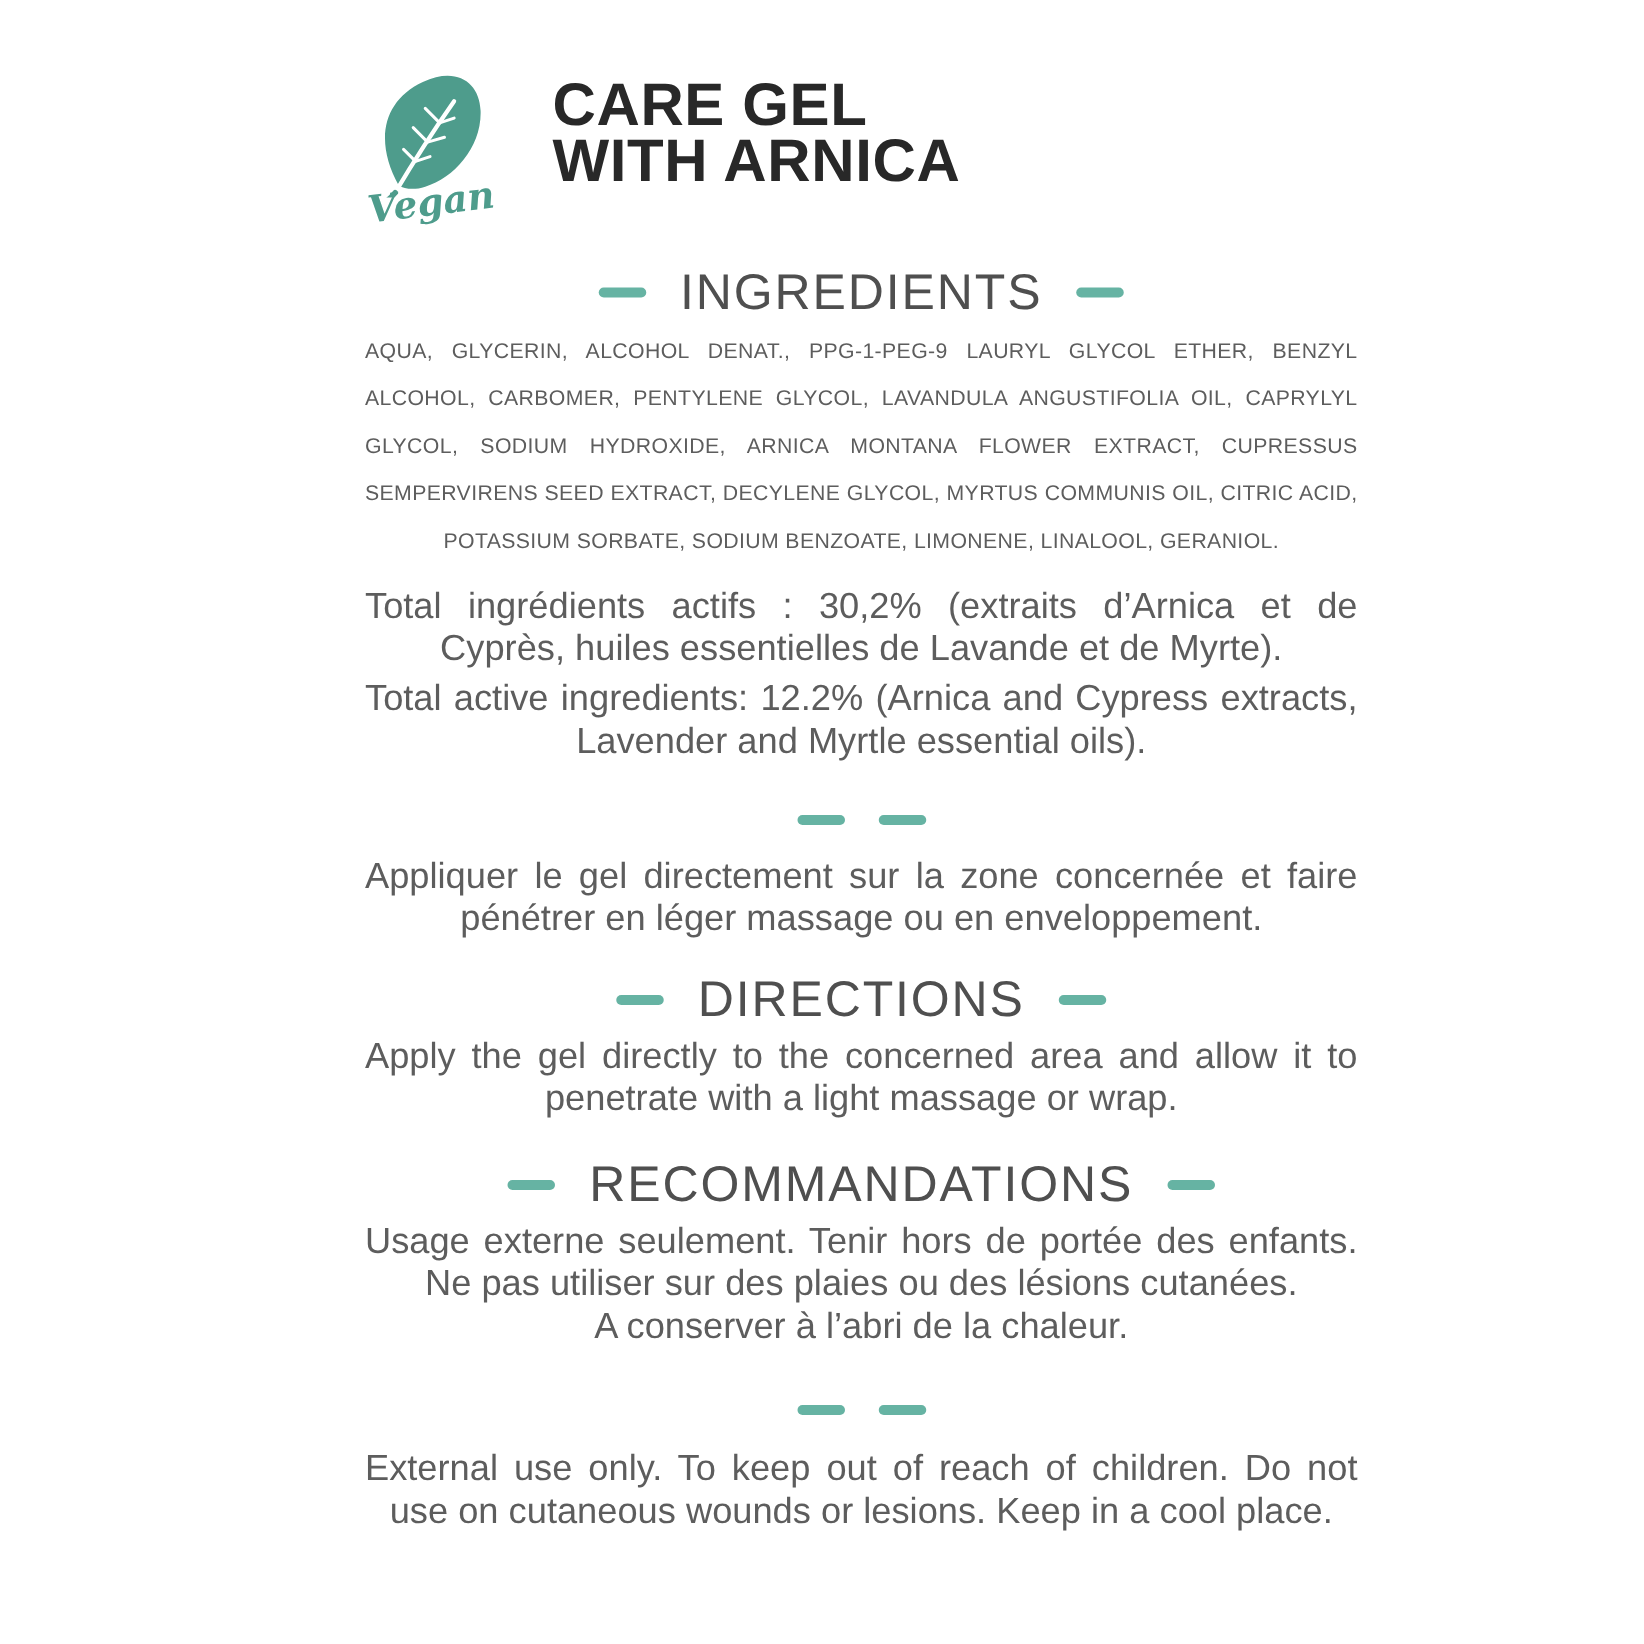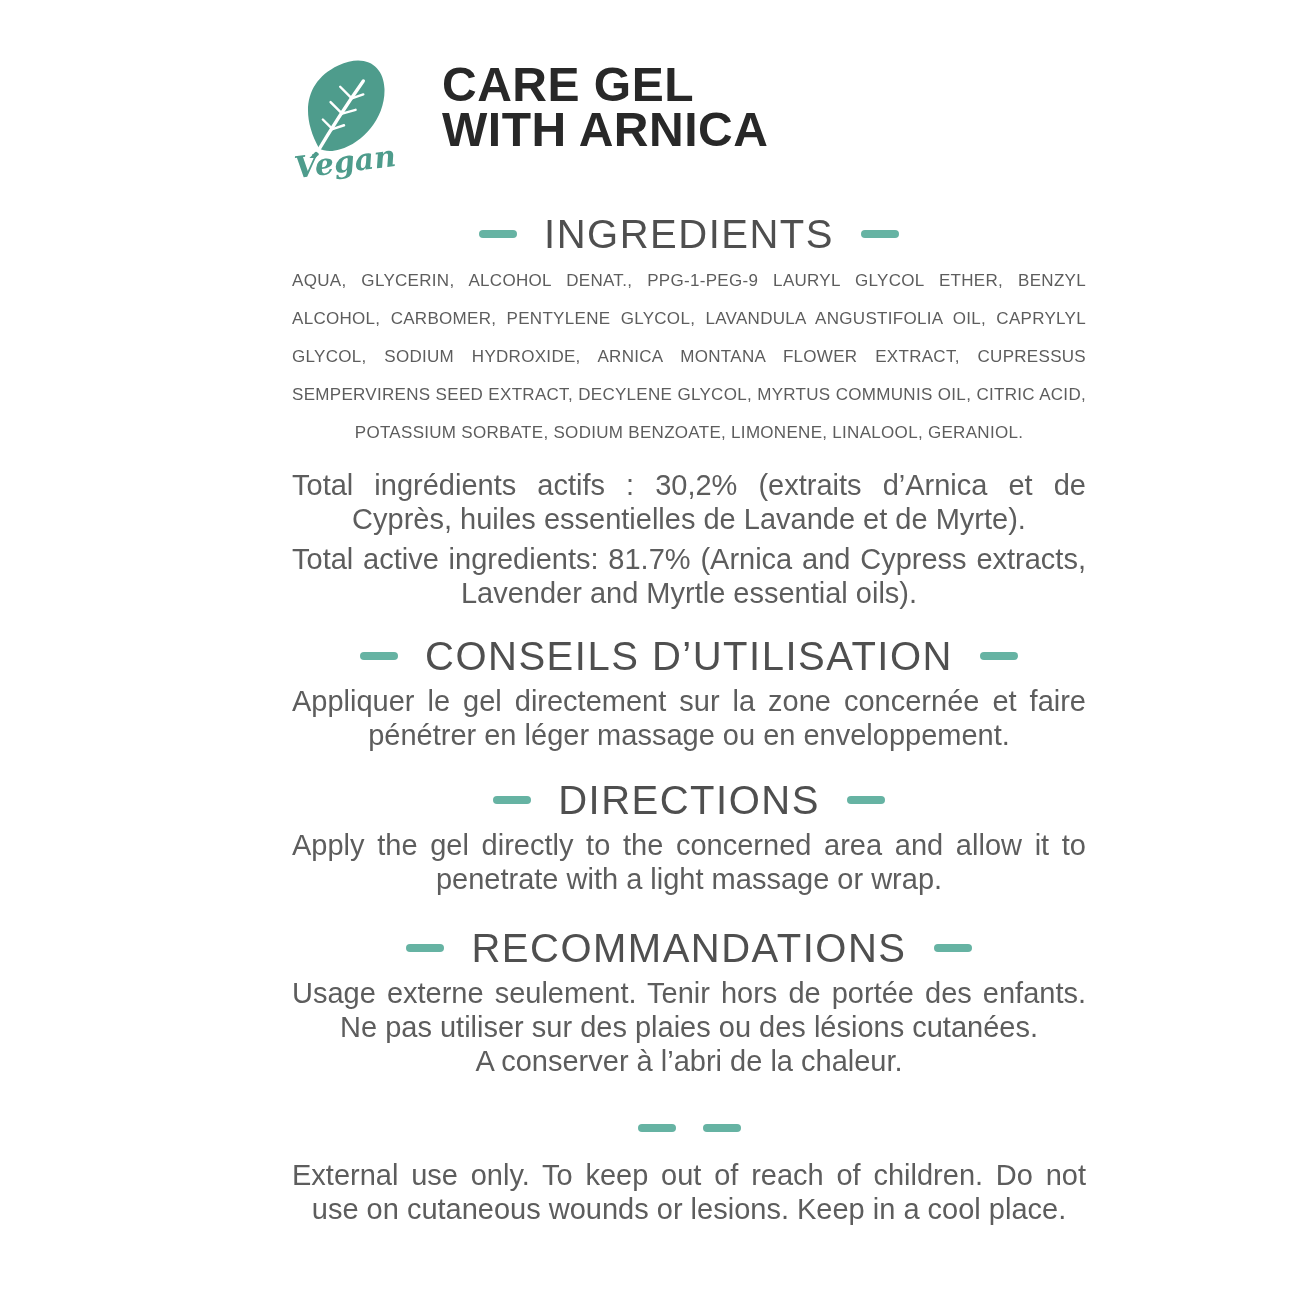--- a/index.html
+++ b/index.html
@@ -120,25 +120,24 @@
       </div>
     </div>
 
     <div class="sec-heading h-ingredients">
       <span class="dash"></span>
       <span class="txt">INGREDIENTS</span>
       <span class="dash"></span>
     </div>
     <div class="body-text ingredients-list">AQUA, GLYCERIN, ALCOHOL DENAT., PPG-1-PEG-9 LAURYL GLYCOL ETHER, BENZYL ALCOHOL, CARBOMER, PENTYLENE GLYCOL, LAVANDULA ANGUSTIFOLIA OIL, CAPRYLYL GLYCOL, SODIUM HYDROXIDE, ARNICA MONTANA FLOWER EXTRACT, CUPRESSUS SEMPERVIRENS SEED EXTRACT, DECYLENE GLYCOL, MYRTUS COMMUNIS OIL, CITRIC ACID, POTASSIUM SORBATE, SODIUM BENZOATE, LIMONENE, LINALOOL, GERANIOL.</div>
     <div class="body-text actives-fr">Total ingrédients actifs : 30,2% (extraits d’Arnica et de Cyprès, huiles essentielles de Lavande et de Myrte).</div>
-    <div class="body-text actives-en">Total active ingredients: 81.7% (Arnica and Cypress extracts, Lavender and Myrtle essential oils).</div>
+    <div class="body-text actives-en">Total active ingredients: 12.2% (Arnica and Cypress extracts, Lavender and Myrtle essential oils).</div>
 
     <div class="sec-heading h-conseils">
       <span class="dash"></span>
-      <span class="txt">CONSEILS D’UTILISATION</span>
       <span class="dash"></span>
     </div>
     <div class="body-text conseils-body">Appliquer le gel directement sur la zone concernée et faire pénétrer en léger massage ou en enveloppement.</div>
 
     <div class="sec-heading h-directions">
       <span class="dash"></span>
       <span class="txt">DIRECTIONS</span>
       <span class="dash"></span>
     </div>
     <div class="body-text directions-body">Apply the gel directly to the concerned area and allow it to penetrate with a light massage or wrap.</div>

